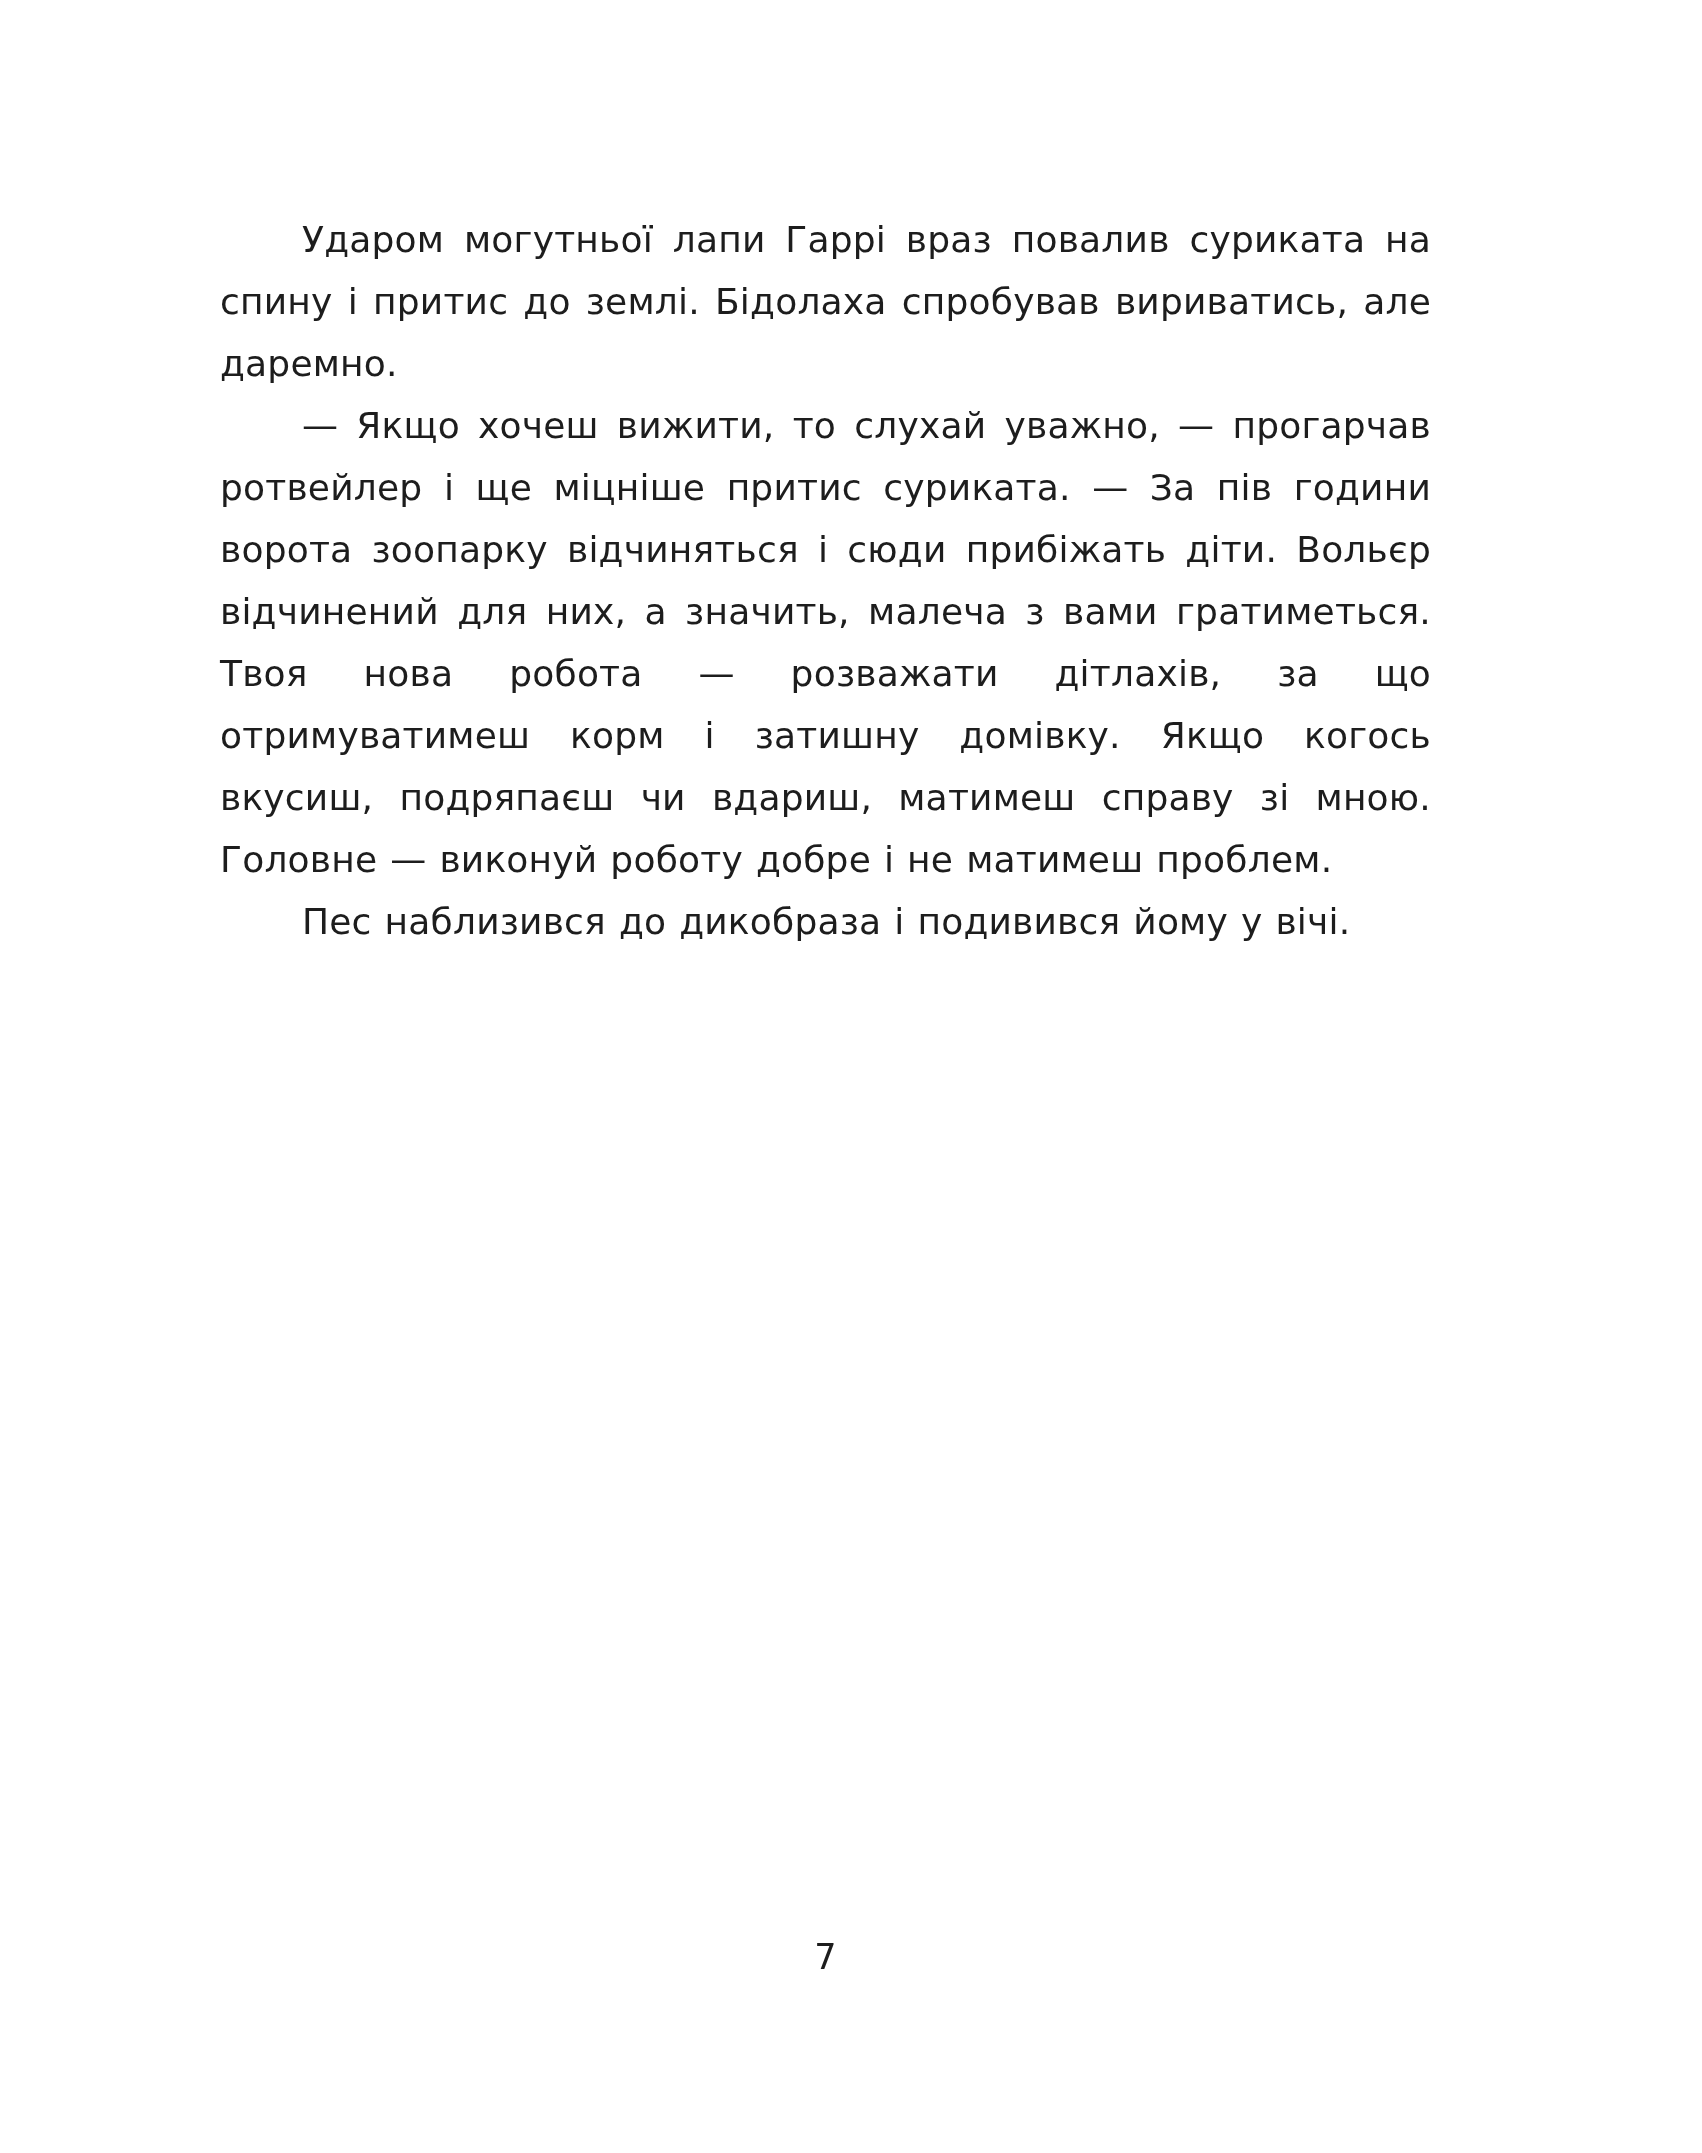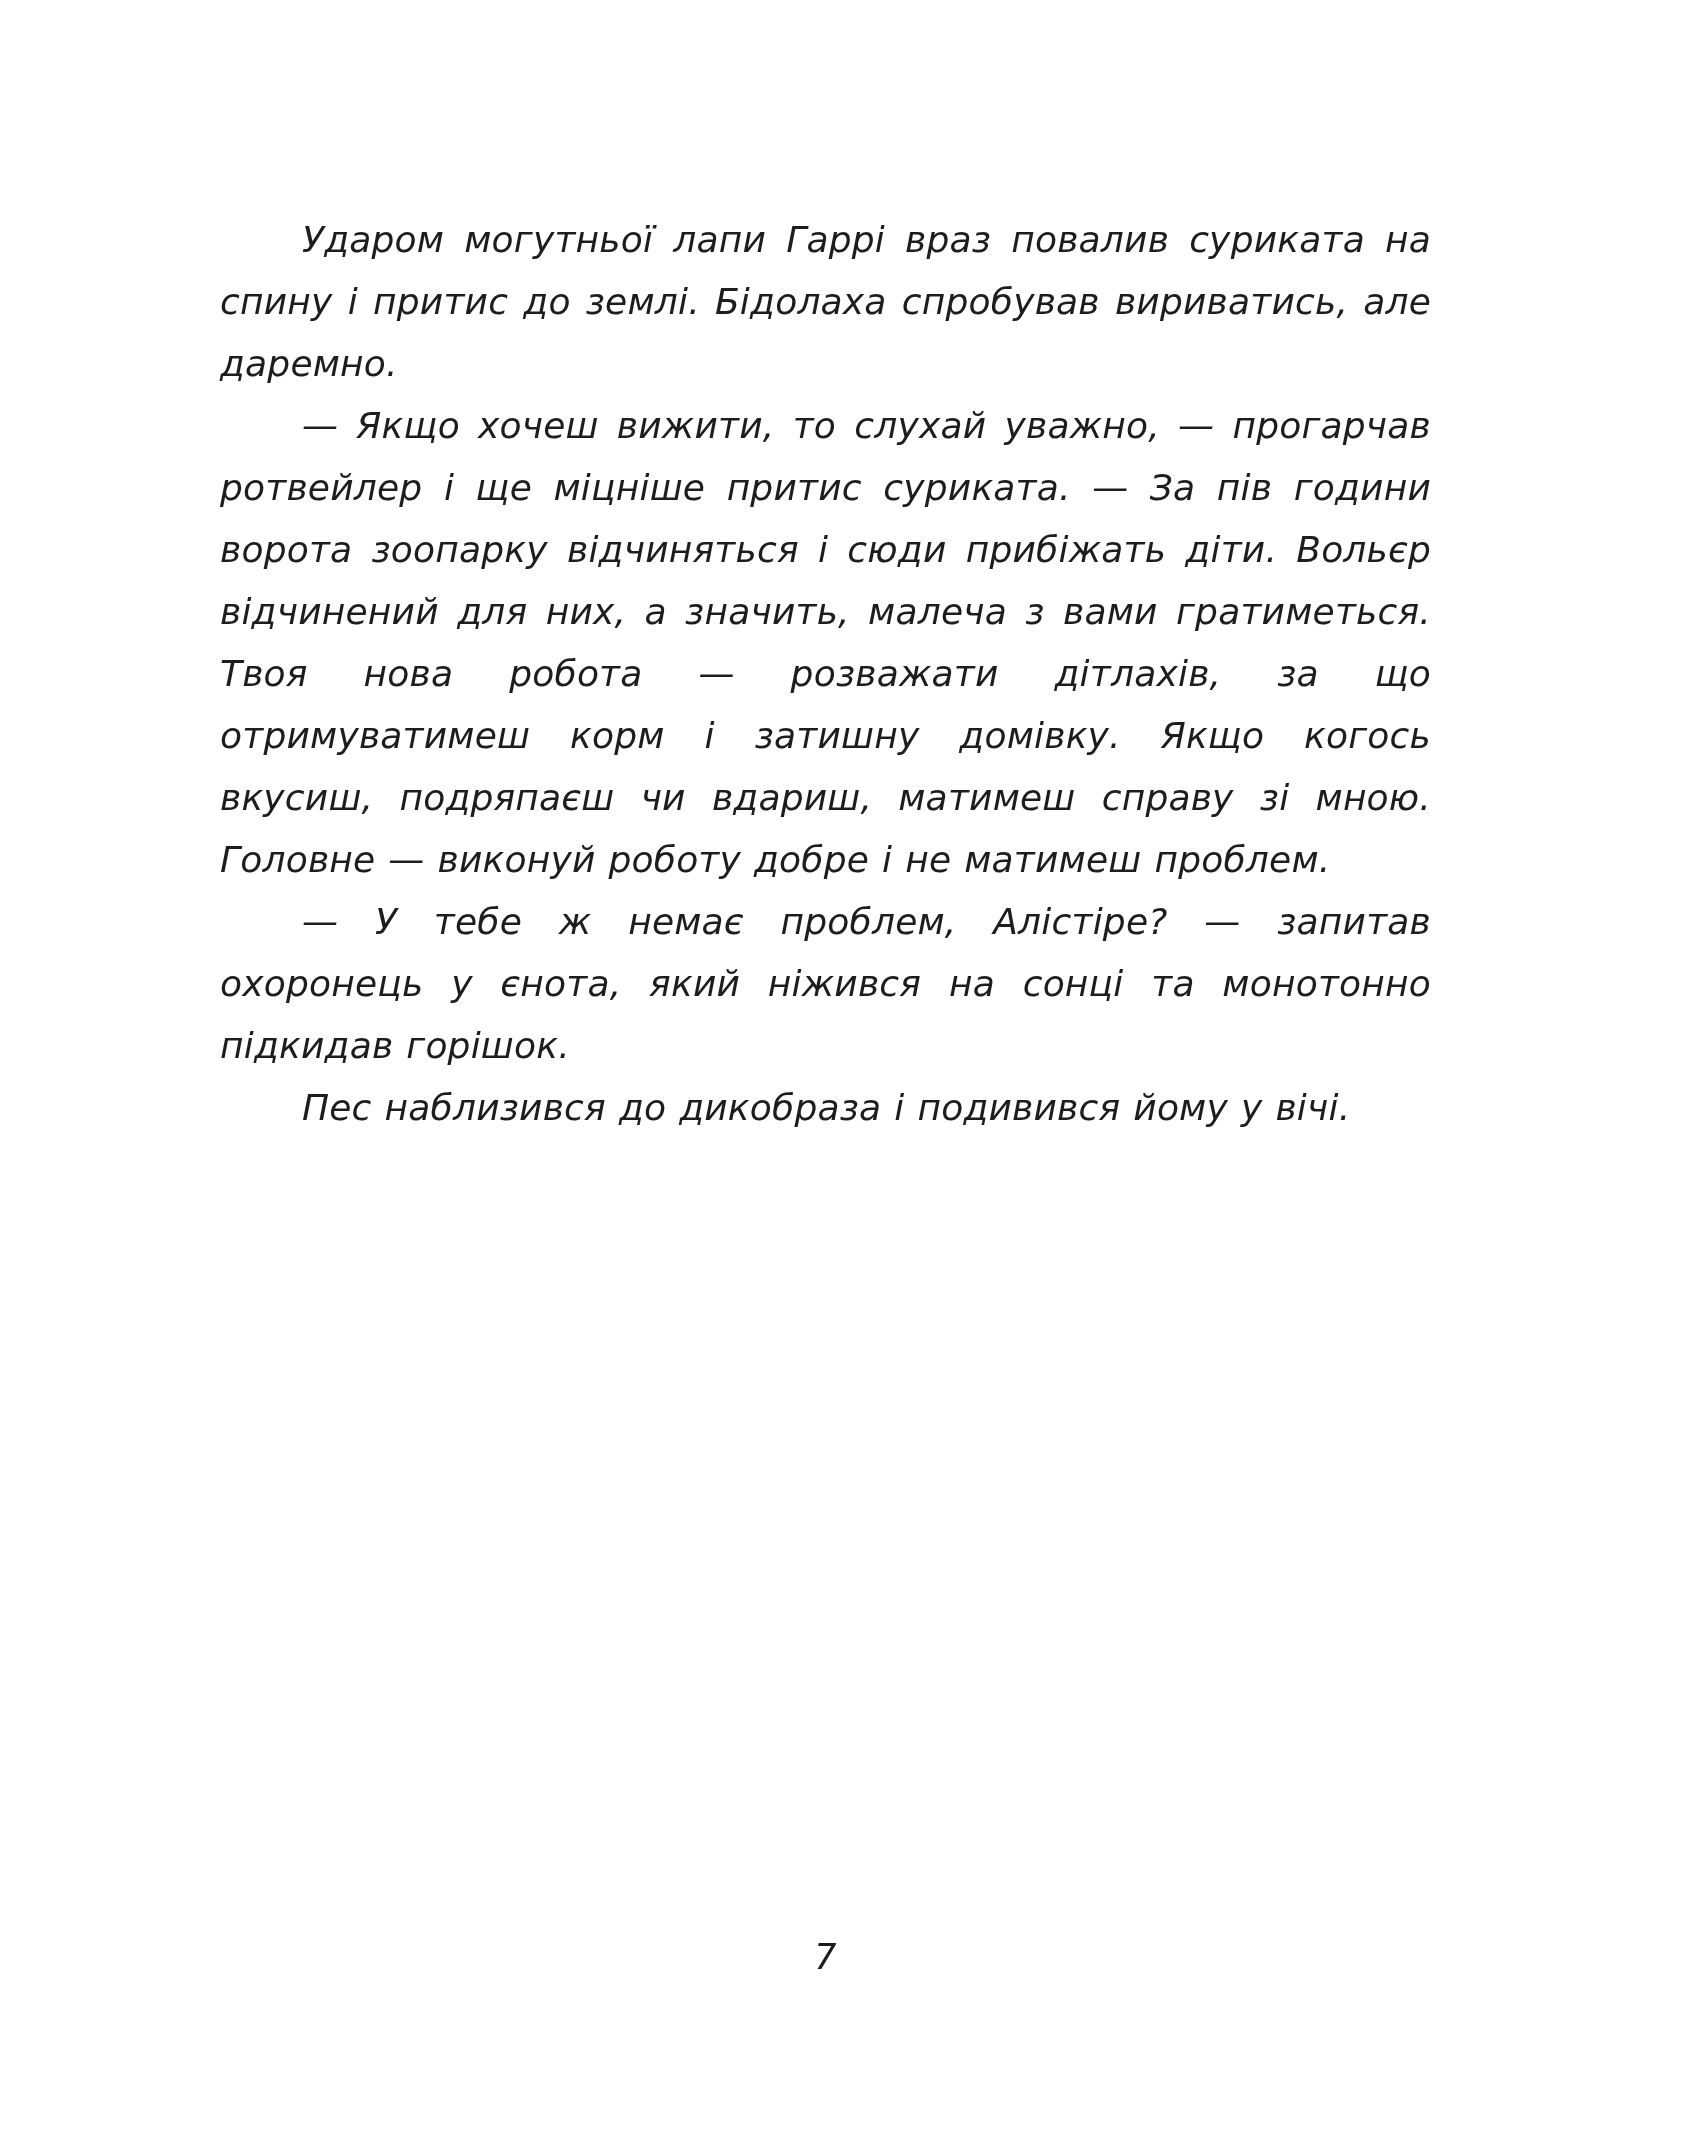--- a/index.html
+++ b/index.html
@@ -12,21 +12,20 @@
     background: #ffffff;
     font-family: "DejaVu Sans", sans-serif;
     color: #1d1d1d;
   }
   .page {
     position: relative;
     width: 1702px;
     height: 2154px;
     background: #ffffff;
     overflow: hidden;
-    font-style: italic;
   }
   .text-block {
     position: absolute;
     left: 220px;
     top: 209px;
     width: 1211px;
   }
   .text-block p {
     margin: 0;
     font-size: 36px;
@@ -48,18 +47,17 @@
     color: #1d1d1d;
   }
 </style>
 </head>
 <body>
 
 <main class="page">
   <section class="text-block" lang="uk">
     <p>Ударом могутньої лапи Гаррі враз повалив суриката на спину і притис до землі. Бідолаха спробував вириватись, але даремно.</p>
     <p>— Якщо хочеш вижити, то слухай уважно, — прогарчав ротвейлер і ще міцніше притис суриката. — За пів години ворота зоопарку відчиняться і сюди прибіжать діти. Вольєр відчинений для них, а значить, малеча з вами гратиметься. Твоя нова робота — розважати дітлахів, за що отримуватимеш корм і затишну домівку. Якщо когось вкусиш, подряпаєш чи вдариш, матимеш справу зі мною. Головне — виконуй роботу добре і не матимеш проблем.</p>
-    <p>— У тебе ж немає проблем, Алістіре? — запитав охоронець у єнота, який ніжився на сонці та монотонно підкидав горішок.</p>
     <p>Пес наблизився до дикобраза і подивився йому у вічі.</p>
   </section>
   <footer class="folio">7</footer>
 </main>
 
 
 </body></html>

